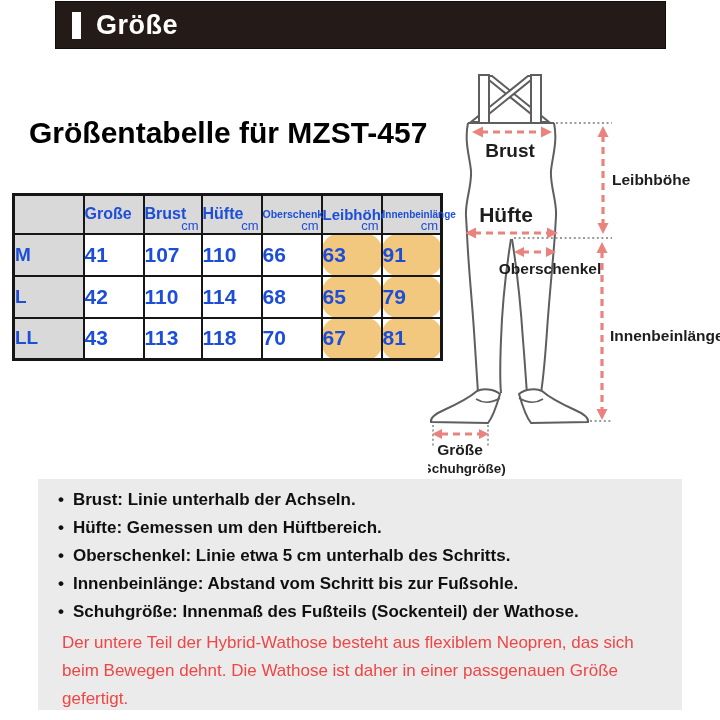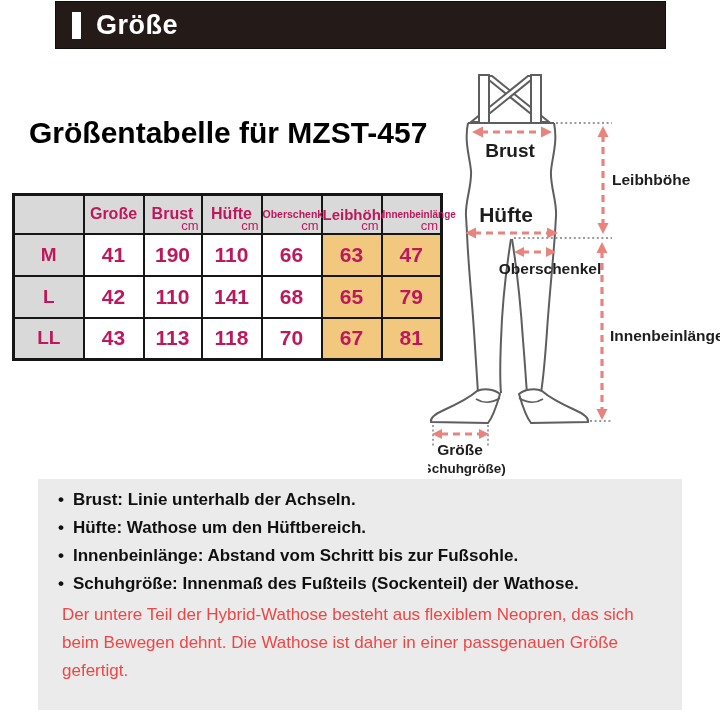--- a/index.html
+++ b/index.html
@@ -12,28 +12,28 @@
   .topbar .accent { width:9px; height:27px; background:#ffffff; margin-left:16px; }
   .topbar .label { color:#ffffff; font-weight:bold; font-size:27px; margin-left:15px; letter-spacing:0.5px; }
 
   
   .page-title { position:absolute; left:29px; top:116px; width:430px;
                 font-size:30px; font-weight:bold; color:#000000; letter-spacing:0px; }
 
   
   .size-table-wrap { position:absolute; left:12px; top:193px; }
   table.size { border-collapse:collapse; table-layout:fixed; width:428px; border:3px solid #161616; }
-  table.size th, table.size td { border:2px solid #161616; text-align:center; vertical-align:middle;
-                                 position:relative; padding:0; color:#be185d; }
+  table.size th, table.size td { border:2px solid #161616; text-align:left; vertical-align:middle;
+                                 position:relative; padding:0; color:#1d4ed8; }
   table.size thead tr { height:39px; }
   table.size tbody tr { height:42px; }
   th.hcell { background:#d9d9d9; font-weight:bold; }
   td.rowlabel { background:#d9d9d9; font-weight:bold; font-size:19px; }
   td.val { background:#ffffff; font-weight:bold; font-size:21px; }
-  td.val.tan { background:#f2c87f; }
+  td.val.tan { background:#f2c87f;border-radius:16px; }
   .h-lg { font-size:16px; } .h-md { font-size:15px; } .h-sm { font-size:10.5px; } .h-xs { font-size:10px; }
   .unit { position:absolute; right:2px; bottom:0px; font-size:13px; font-weight:normal; }
 
   
   .diagram { position:absolute; left:428px; top:60px; width:292px; height:420px; }
   .diagram text { font-family:"Liberation Sans", sans-serif; fill:#1d1d1d; font-weight:bold; }
 
   
   .notes { position:absolute; left:38px; top:479px; width:644px; height:231px;
            background:#ebebeb; padding:7px 17px 0 18px; }
@@ -73,31 +73,31 @@
           <th class="hcell h-lg"><span>Hüfte</span><span class="unit">cm</span></th>
           <th class="hcell h-sm"><span>Oberschenkel</span><span class="unit">cm</span></th>
           <th class="hcell h-md"><span>Leibhöhe</span><span class="unit">cm</span></th>
           <th class="hcell h-xs"><span>Innenbeinlänge</span><span class="unit">cm</span></th>
         </tr>
       </thead>
       <tbody>
         <tr>
           <td class="rowlabel">M</td>
           <td class="val">41</td>
-          <td class="val">190</td>
+          <td class="val">107</td>
           <td class="val">110</td>
           <td class="val">66</td>
           <td class="val tan">63</td>
-          <td class="val tan">47</td>
+          <td class="val tan">91</td>
         </tr>
         <tr>
           <td class="rowlabel">L</td>
           <td class="val">42</td>
           <td class="val">110</td>
-          <td class="val">141</td>
+          <td class="val">114</td>
           <td class="val">68</td>
           <td class="val tan">65</td>
           <td class="val tan">79</td>
         </tr>
         <tr>
           <td class="rowlabel">LL</td>
           <td class="val">43</td>
           <td class="val">113</td>
           <td class="val">118</td>
           <td class="val">70</td>
@@ -166,19 +166,20 @@
     <text x="506" y="222" text-anchor="middle" font-size="21">Hüfte</text>
     <text x="550" y="274" text-anchor="middle" font-size="15.5">Oberschenkel</text>
     <text x="612" y="185" text-anchor="start" font-size="15.5">Leibhböhe</text>
     <text x="610" y="341" text-anchor="start" font-size="15.5">Innenbeinlänge</text>
     <text x="460" y="455" text-anchor="middle" font-size="15.5">Größe</text>
     <text x="462" y="473" text-anchor="middle" font-size="13.5">(Schuhgröße)</text>
   </svg>
 
   <div class="notes">
     <div class="note-item">Brust: Linie unterhalb der Achseln.</div>
-    <div class="note-item">Hüfte: Wathose um den Hüftbereich.</div>
+    <div class="note-item">Hüfte: Gemessen um den Hüftbereich.</div>
+    <div class="note-item">Oberschenkel: Linie etwa 5 cm unterhalb des Schritts.</div>
     <div class="note-item">Innenbeinlänge: Abstand vom Schritt bis zur Fußsohle.</div>
     <div class="note-item">Schuhgröße: Innenmaß des Fußteils (Sockenteil) der Wathose.</div>
     <div class="warning">Der untere Teil der Hybrid-Wathose besteht aus flexiblem Neopren, das sich beim Bewegen dehnt. Die Wathose ist daher in einer passgenauen Größe gefertigt.</div>
   </div>
 
 </div>
 
 </body></html>

